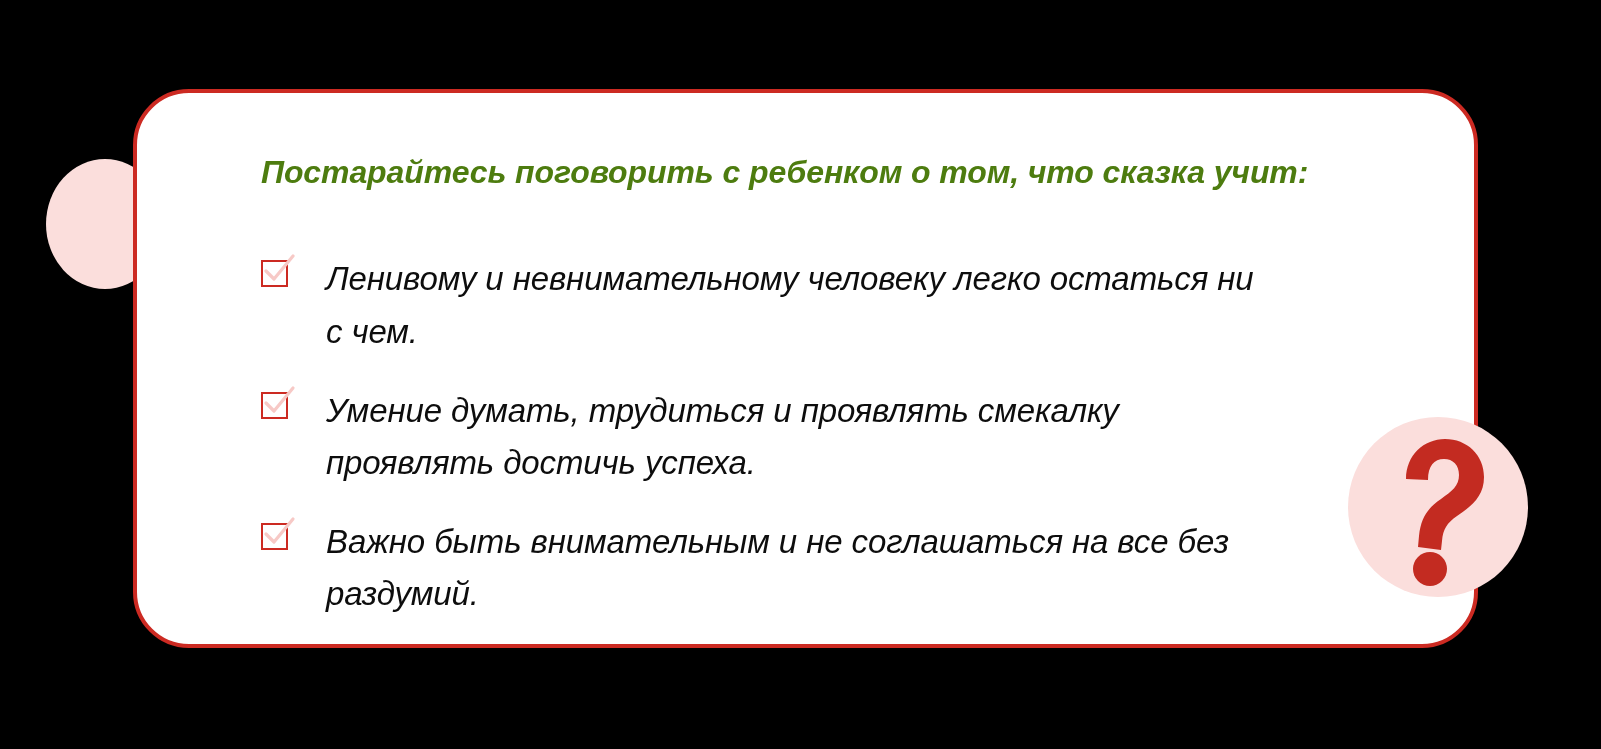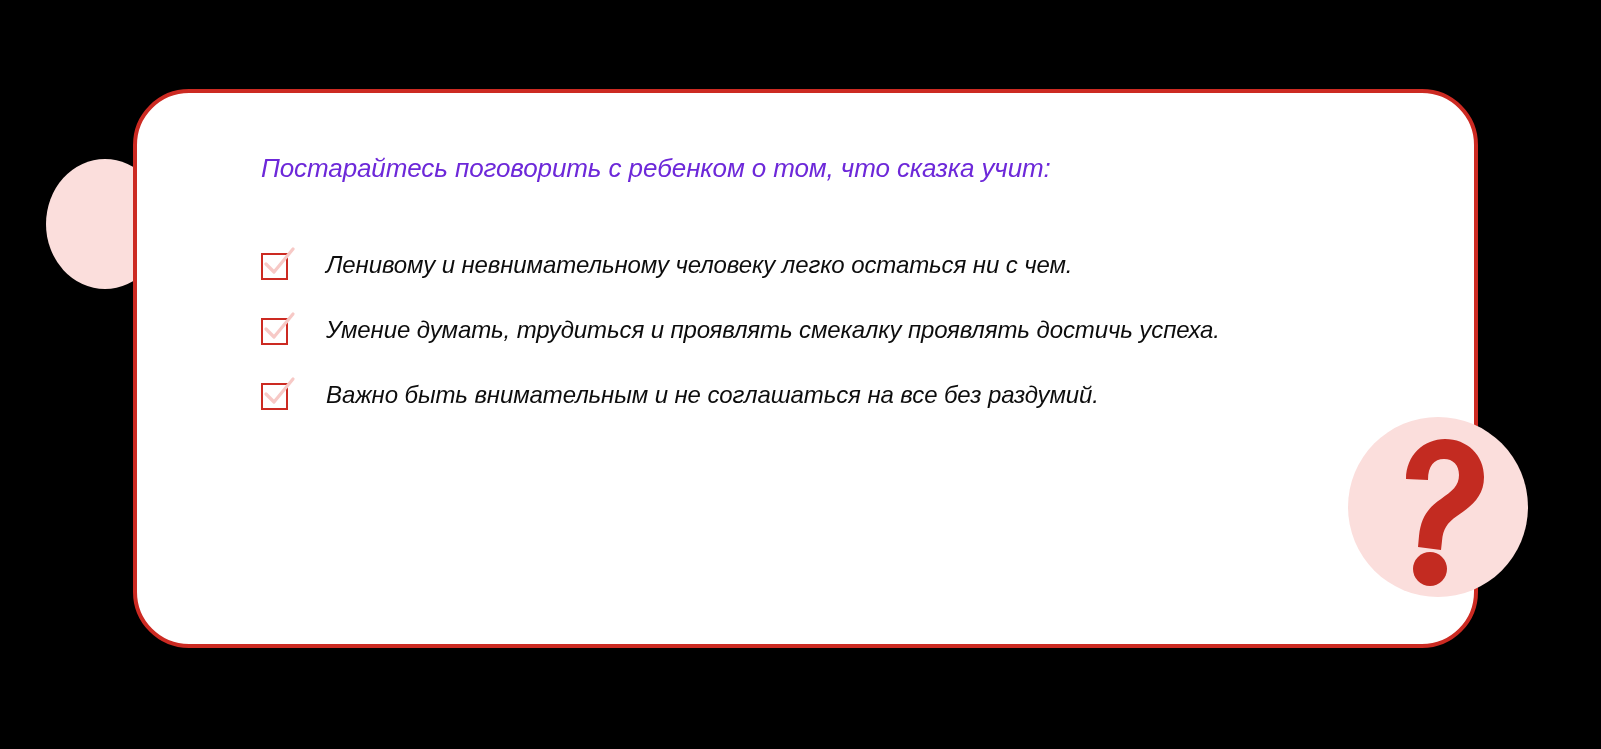--- a/index.html
+++ b/index.html
@@ -53,24 +53,24 @@
   .card-inner {
     position: absolute;
     left: 124px;
     top: 60px;
     right: 60px;
     bottom: 0;
   }
 
   
   .card-title {
-    font-size: 26px;
-    font-weight: 400;
+    font-size: 32px;
+    font-weight: 700;
     font-style: italic;
-    color: #6d28d9;
+    color: #4d7c0f;
     letter-spacing: -0.1px;
     line-height: 1.2;
     white-space: nowrap;
   }
 
   
   .checklist {
     margin-top: 62px;
     list-style: none;
   }
@@ -103,21 +103,21 @@
   .checkbox .tick {
     position: absolute;
     left: 2px;
     top: -6px;
     width: 33px;
     height: 33px;
     overflow: visible;
   }
 
   .check-text {
-    font-size: 24px;
+    font-size: 33px;
     font-style: italic;
     font-weight: 400;
     color: #0D0D0D;
     line-height: 1.58;
     letter-spacing: -0.1px;
     max-width: 950px;
   }
 
   
   .qmark-badge {

